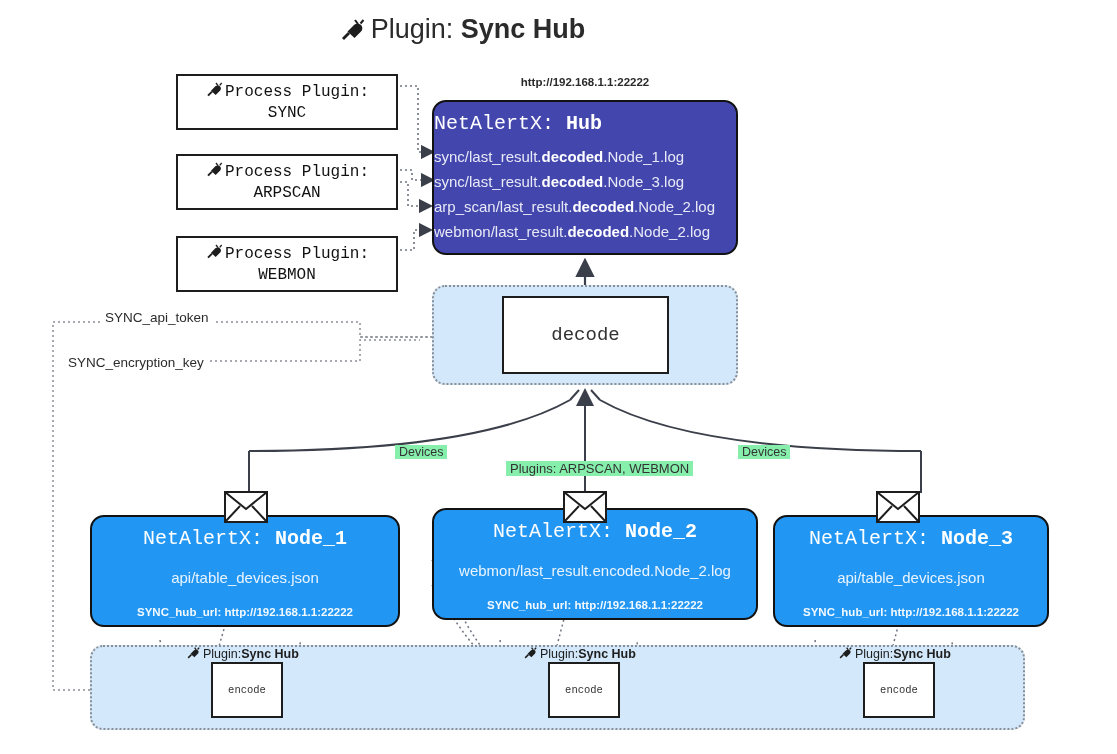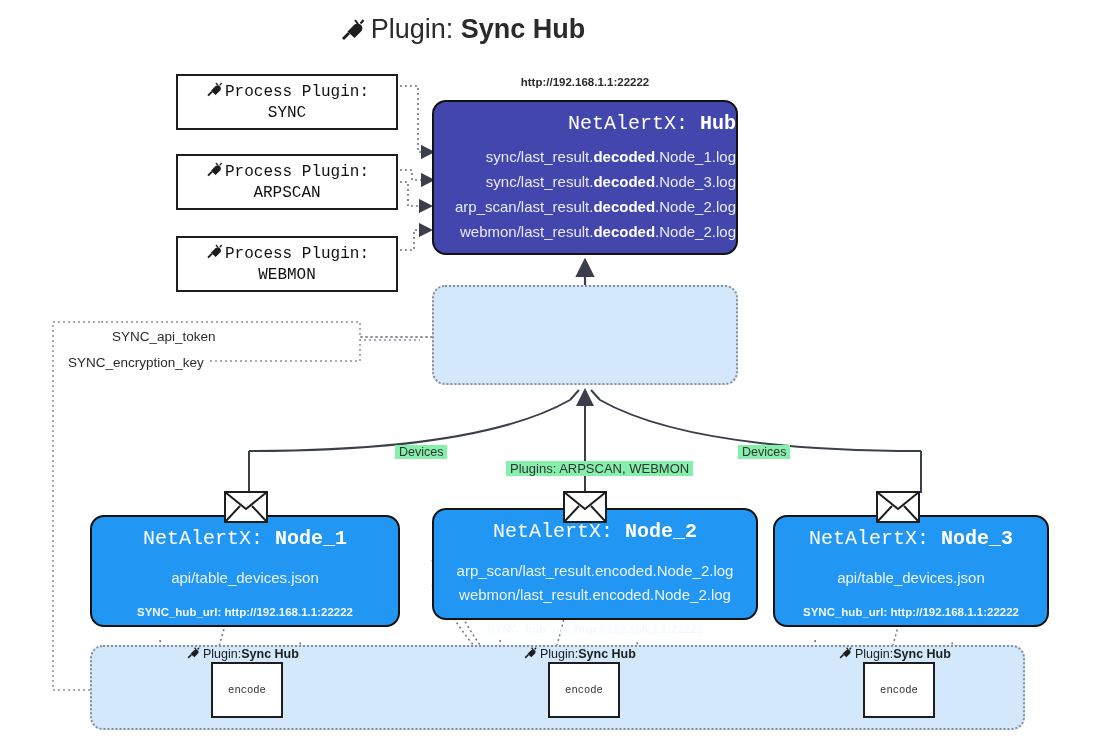--- a/index.html
+++ b/index.html
@@ -38,21 +38,21 @@
 
   
   #huburl{
     left:430px;top:76px;width:310px;text-align:center;
     font-size:11.5px;color:#2b2b2b;font-weight:600;white-space:nowrap;
   }
   #hub{
     left:432px;top:100px;width:306px;height:155px;
     background:#4246ad;border:2.5px solid #121212;border-radius:14px;
     box-sizing:border-box;padding-top:10px;
-    display:flex;flex-direction:column;align-items:flex-end;
+    display:flex;flex-direction:column;align-items:flex-start;
   }
   #hub .hub-title{
     font-family:"Liberation Mono", monospace;font-size:20px;color:#ffffff;
     white-space:nowrap;margin-bottom:9px;
   }
   #hub .hub-title b{font-weight:700;}
   #hub .hub-title span{font-weight:400;}
   .logline{
     font-size:15px;color:#e9eaf7;white-space:nowrap;line-height:1.67;
     text-align:center;
@@ -67,21 +67,21 @@
   }
   #decode{
     left:502px;top:296px;width:167px;height:78px;
     background:#ffffff;border:2px solid #1d1d1d;
     display:flex;align-items:center;justify-content:center;
     font-family:"Liberation Mono", monospace;font-size:19px;color:#333;
   }
 
   
   .tok{position:absolute;font-size:13.5px;color:#2b2b2b;white-space:nowrap;background:#fff;padding:0 4px;}
-  #tok1{left:101px;top:329px;margin-left:7px;}
+  #tok1{left:101px;top:310px;}
   #tok2{left:64px;top:355px;}
 
   
   .elabel{position:absolute;font-size:12.5px;color:#333;white-space:nowrap;background:#86efac;padding:0 4px;}
   #lab-dev-l{left:395px;top:445px;}
   #lab-dev-r{left:738px;top:445px;}
   #lab-plugins{left:506px;top:461px;font-size:13px;}
 
   
   .nodebox{
@@ -271,20 +271,21 @@
     </div>
     <div class="logline">
       <span>arp_scan/last_result.</span><b>decoded</b><span>.Node_2.log</span>
     </div>
     <div class="logline">
       <span>webmon/last_result.</span><b>decoded</b><span>.Node_2.log</span>
     </div>
   </div>
 
   <div class="node" id="decode-wrap"></div>
+  <div class="node" id="decode">decode</div>
 
   <div class="tok" id="tok1">SYNC_api_token</div>
   <div class="tok" id="tok2">SYNC_encryption_key</div>
 
   <div class="elabel" id="lab-dev-l">Devices</div>
   <div class="elabel" id="lab-dev-r">Devices</div>
   <div class="elabel" id="lab-plugins">Plugins: ARPSCAN, WEBMON</div>
 
   <div class="node nodebox" id="node1">
     <div class="n-title">
@@ -296,21 +297,20 @@
     </div>
     <div class="n-foot">SYNC_hub_url: http://192.168.1.1:22222</div>
   </div>
 
   <div class="node nodebox" id="node2">
     <div class="n-title">
       <span>NetAlertX:</span>
       <b>Node_2</b>
     </div>
     <div class="n-body">
-      <div class="n-line">arp_scan/last_result.encoded.Node_2.log</div>
       <div class="n-line">webmon/last_result.encoded.Node_2.log</div>
     </div>
     <div class="n-foot">SYNC_hub_url: http://192.168.1.1:22222</div>
   </div>
 
   <div class="node nodebox" id="node3">
     <div class="n-title">
       <span>NetAlertX:</span>
       <b>Node_3</b>
     </div>

